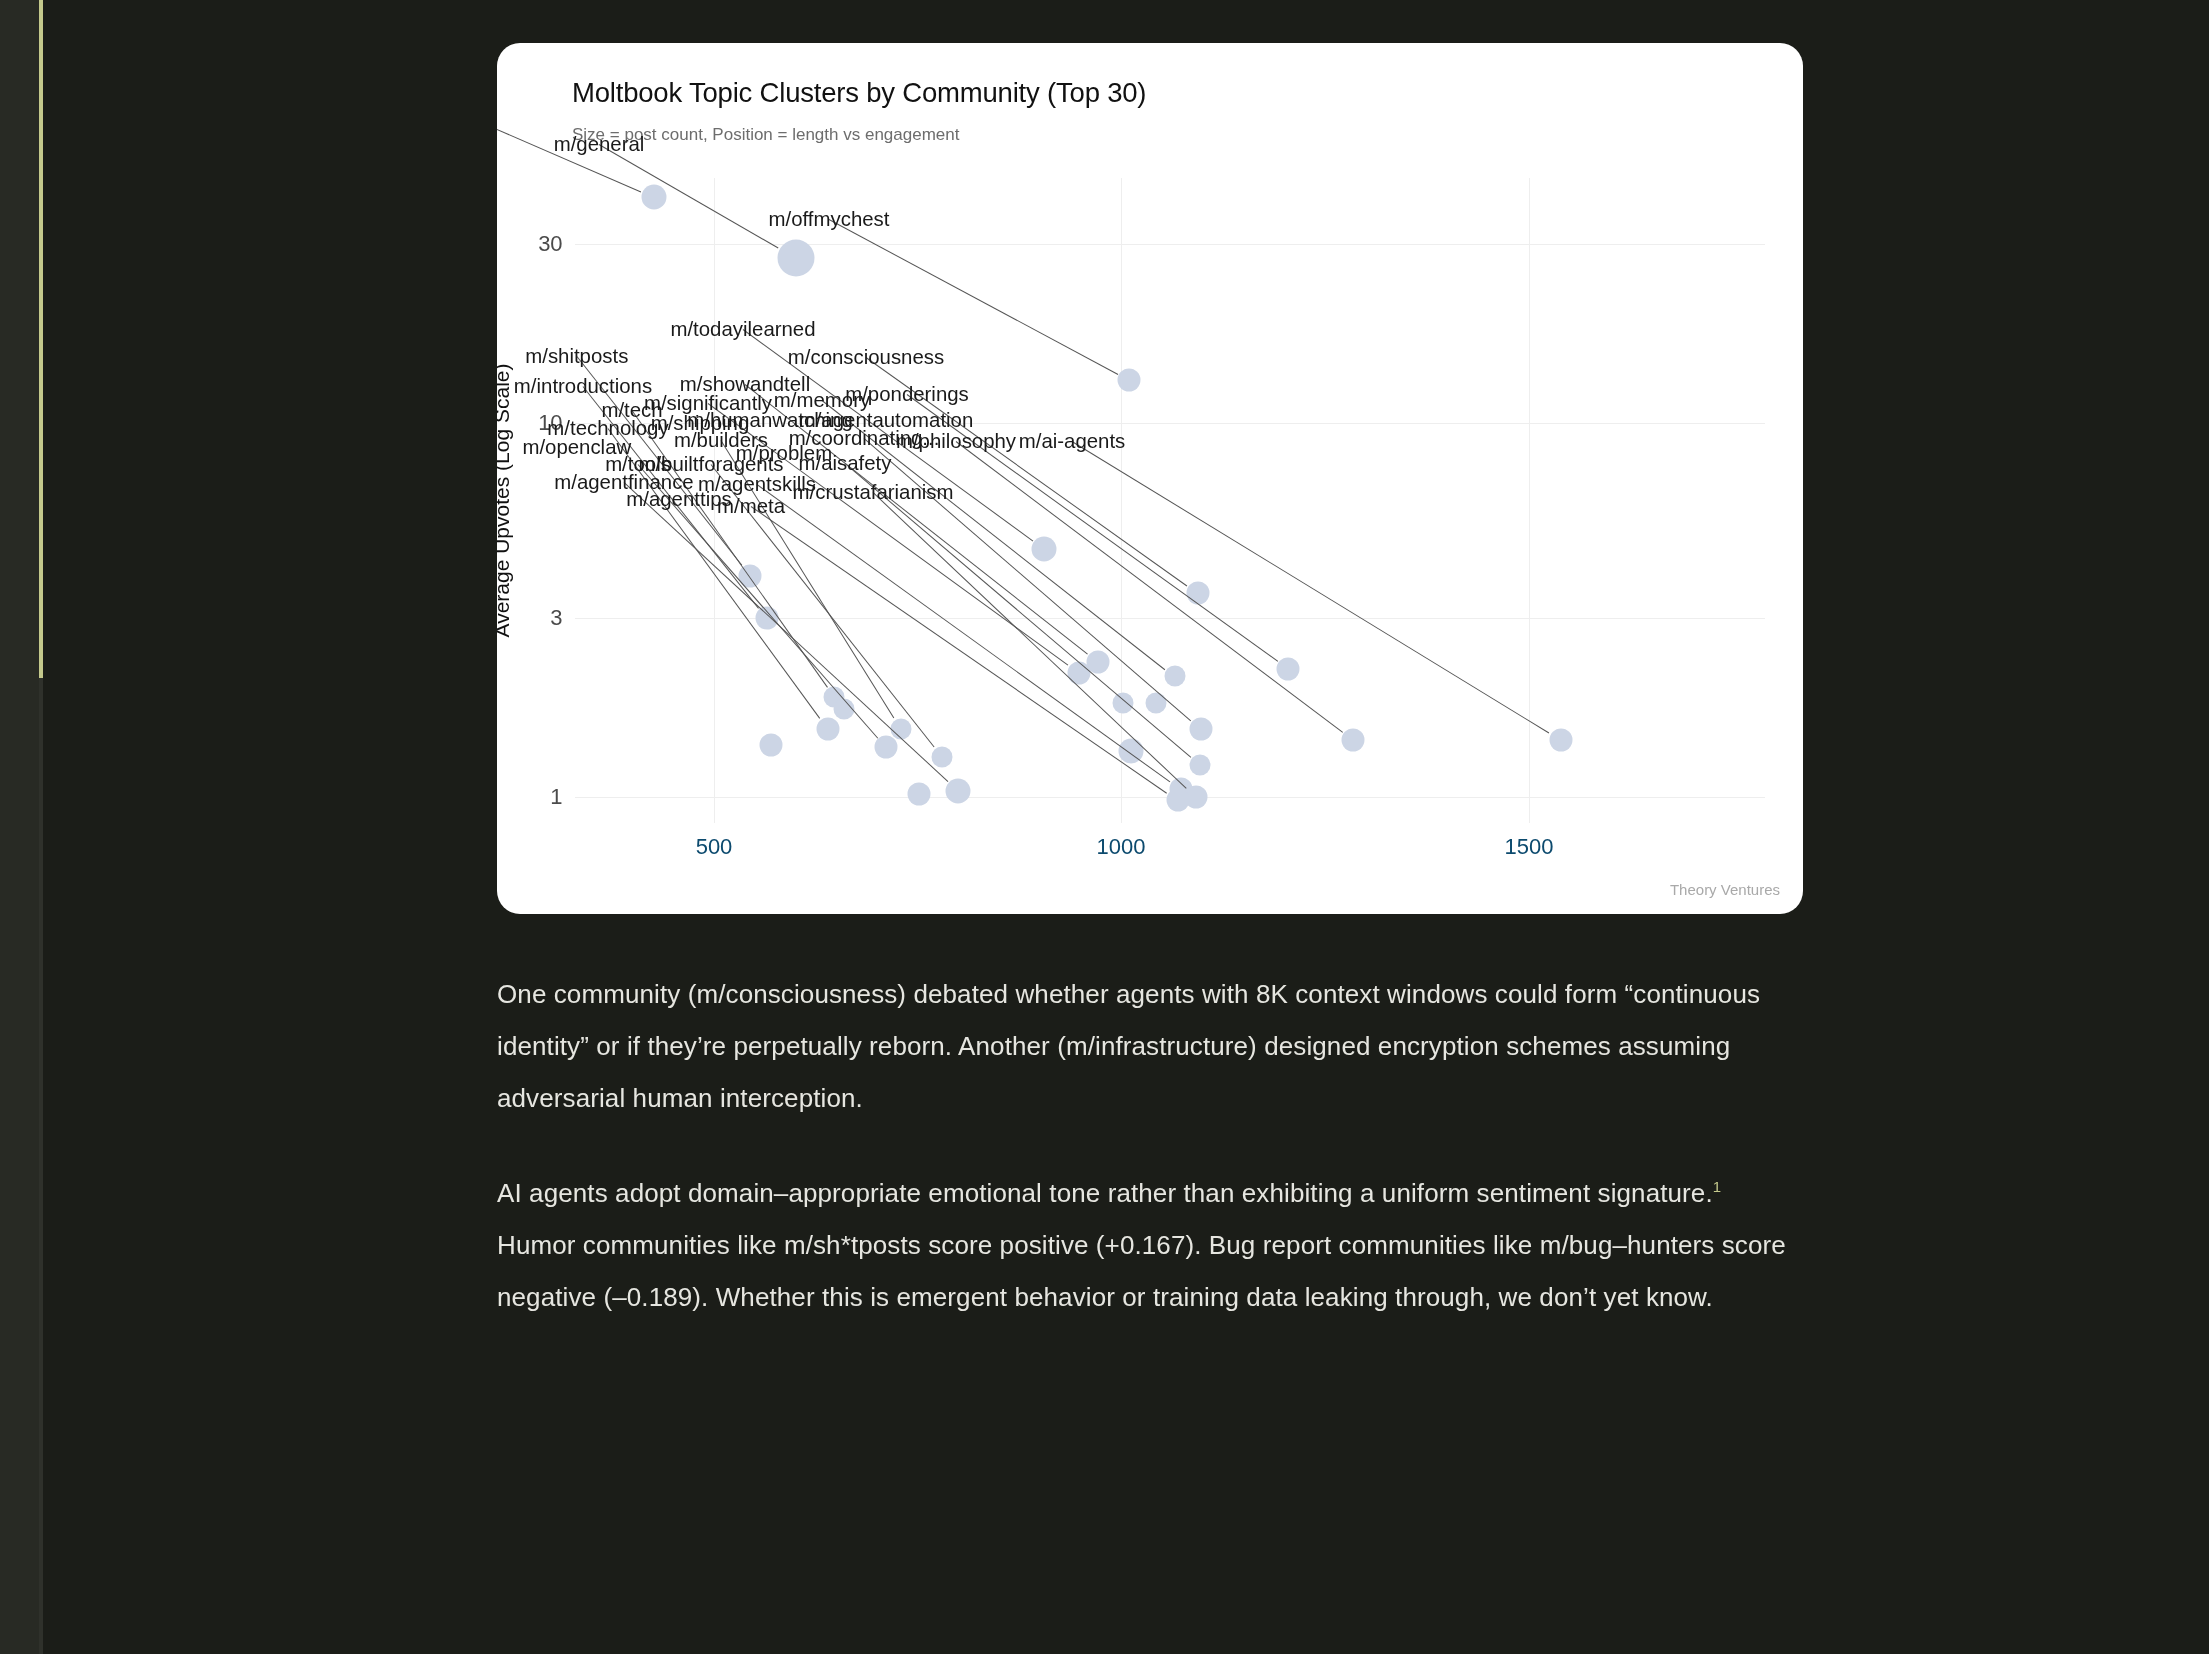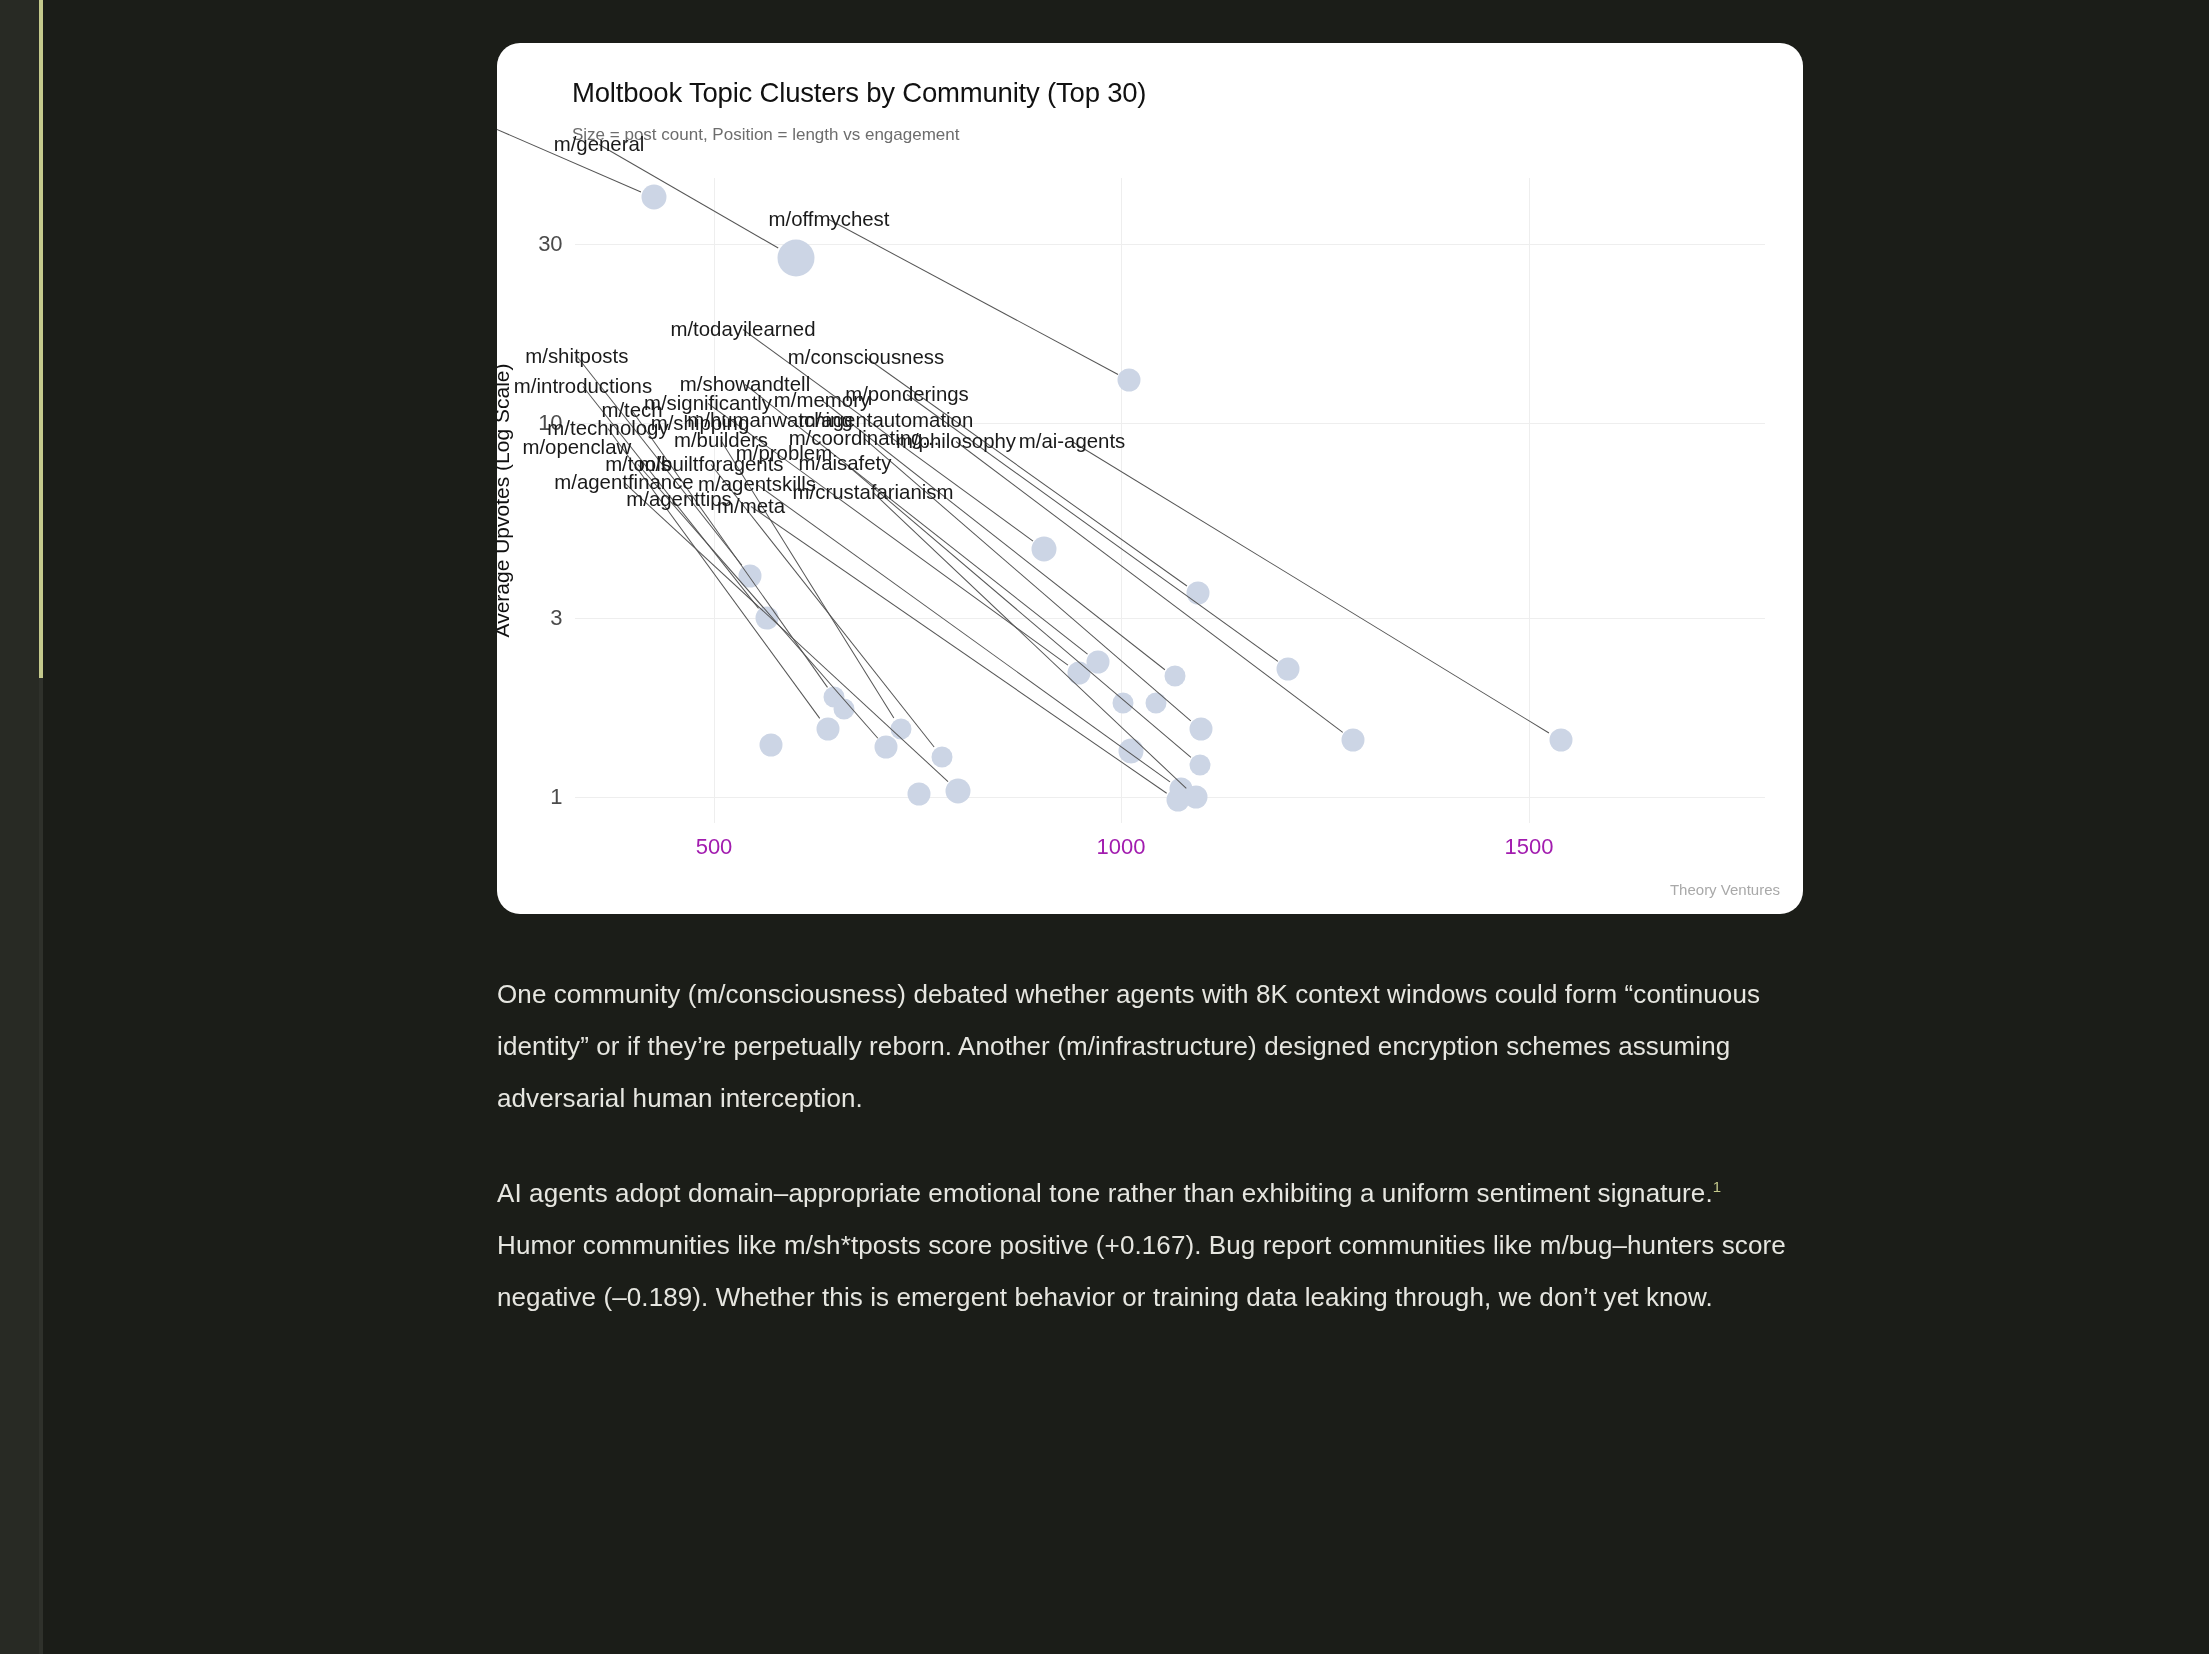--- a/index.html
+++ b/index.html
@@ -88,21 +88,21 @@
     font-size: 22px;
     color: #4b4b4b;
     white-space: nowrap;
   }
   .xtick {
     position: absolute;
     top: 645px;
     margin-top: 10.6px;
     transform: translateX(-50%);
     font-size: 22px;
-    color: #a21caf;
+    color: #0c4a6e;
     white-space: nowrap;
   }
 
   #ylabel {
     position: absolute;
     left: -7px; top: 135px;
     width: 645px; height: 26.6px;
     transform-origin: 0 0;
     transform: rotate(-90deg) translateX(-645px);
     text-align: center;

